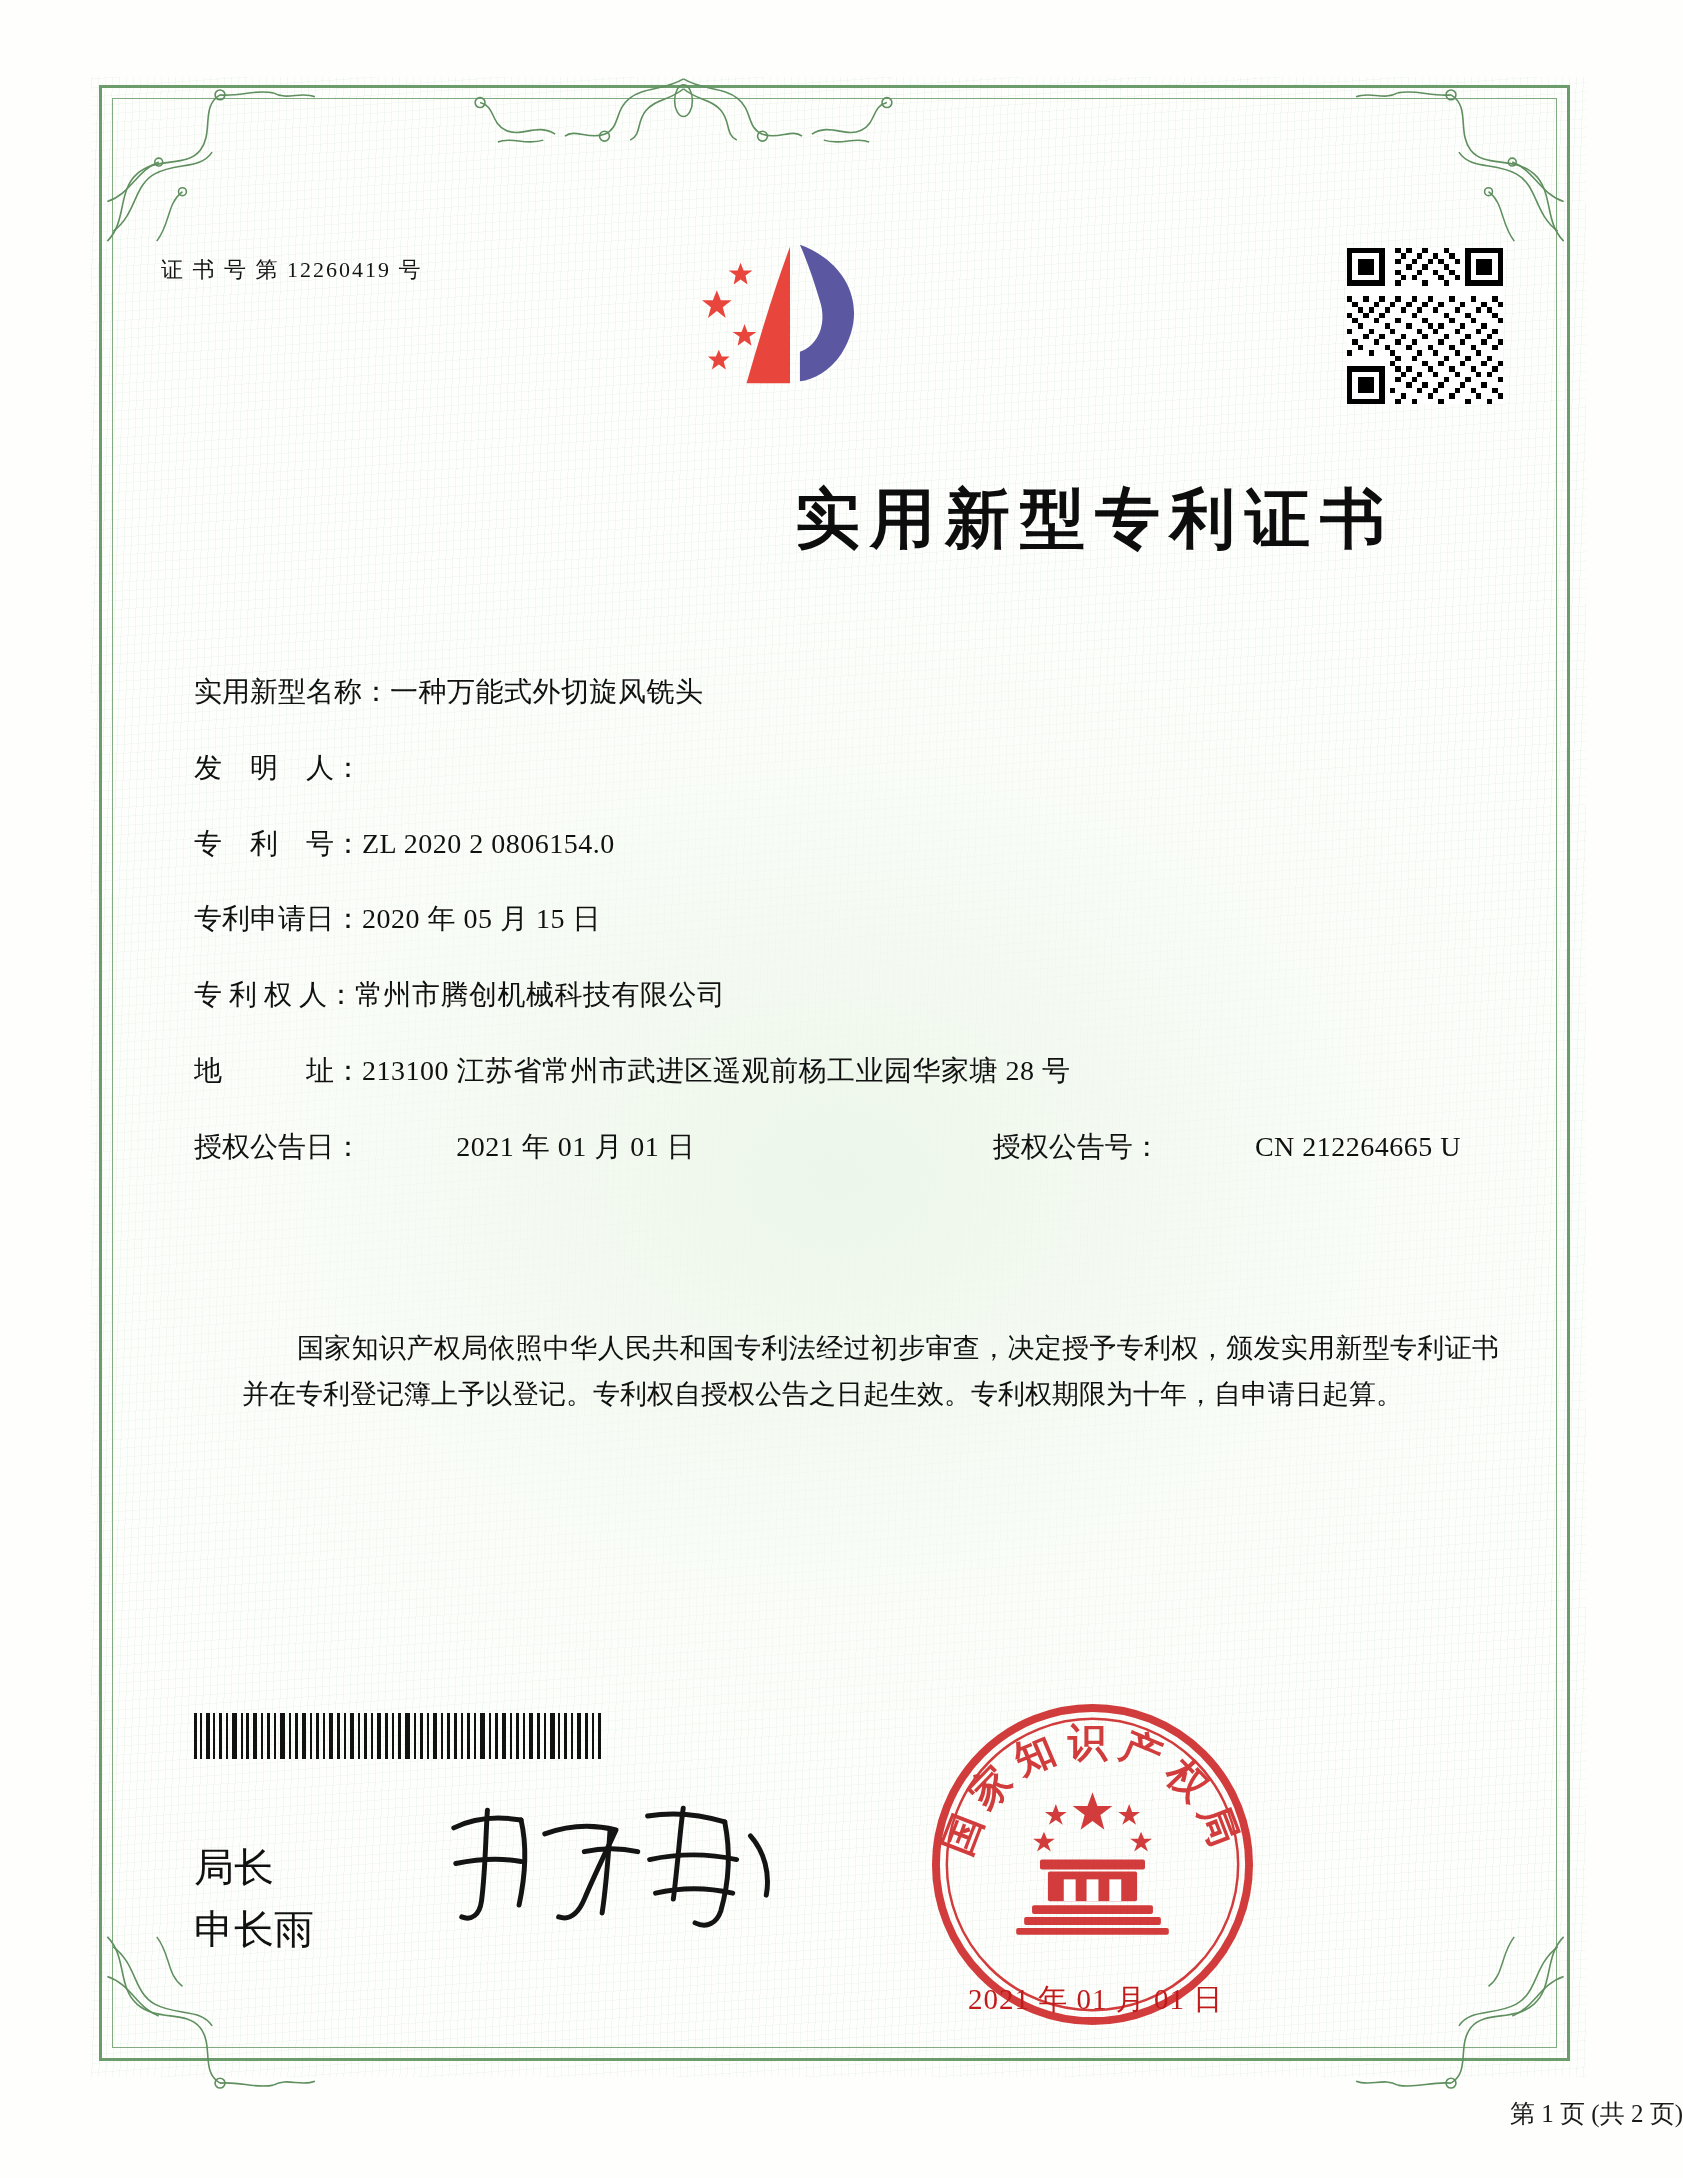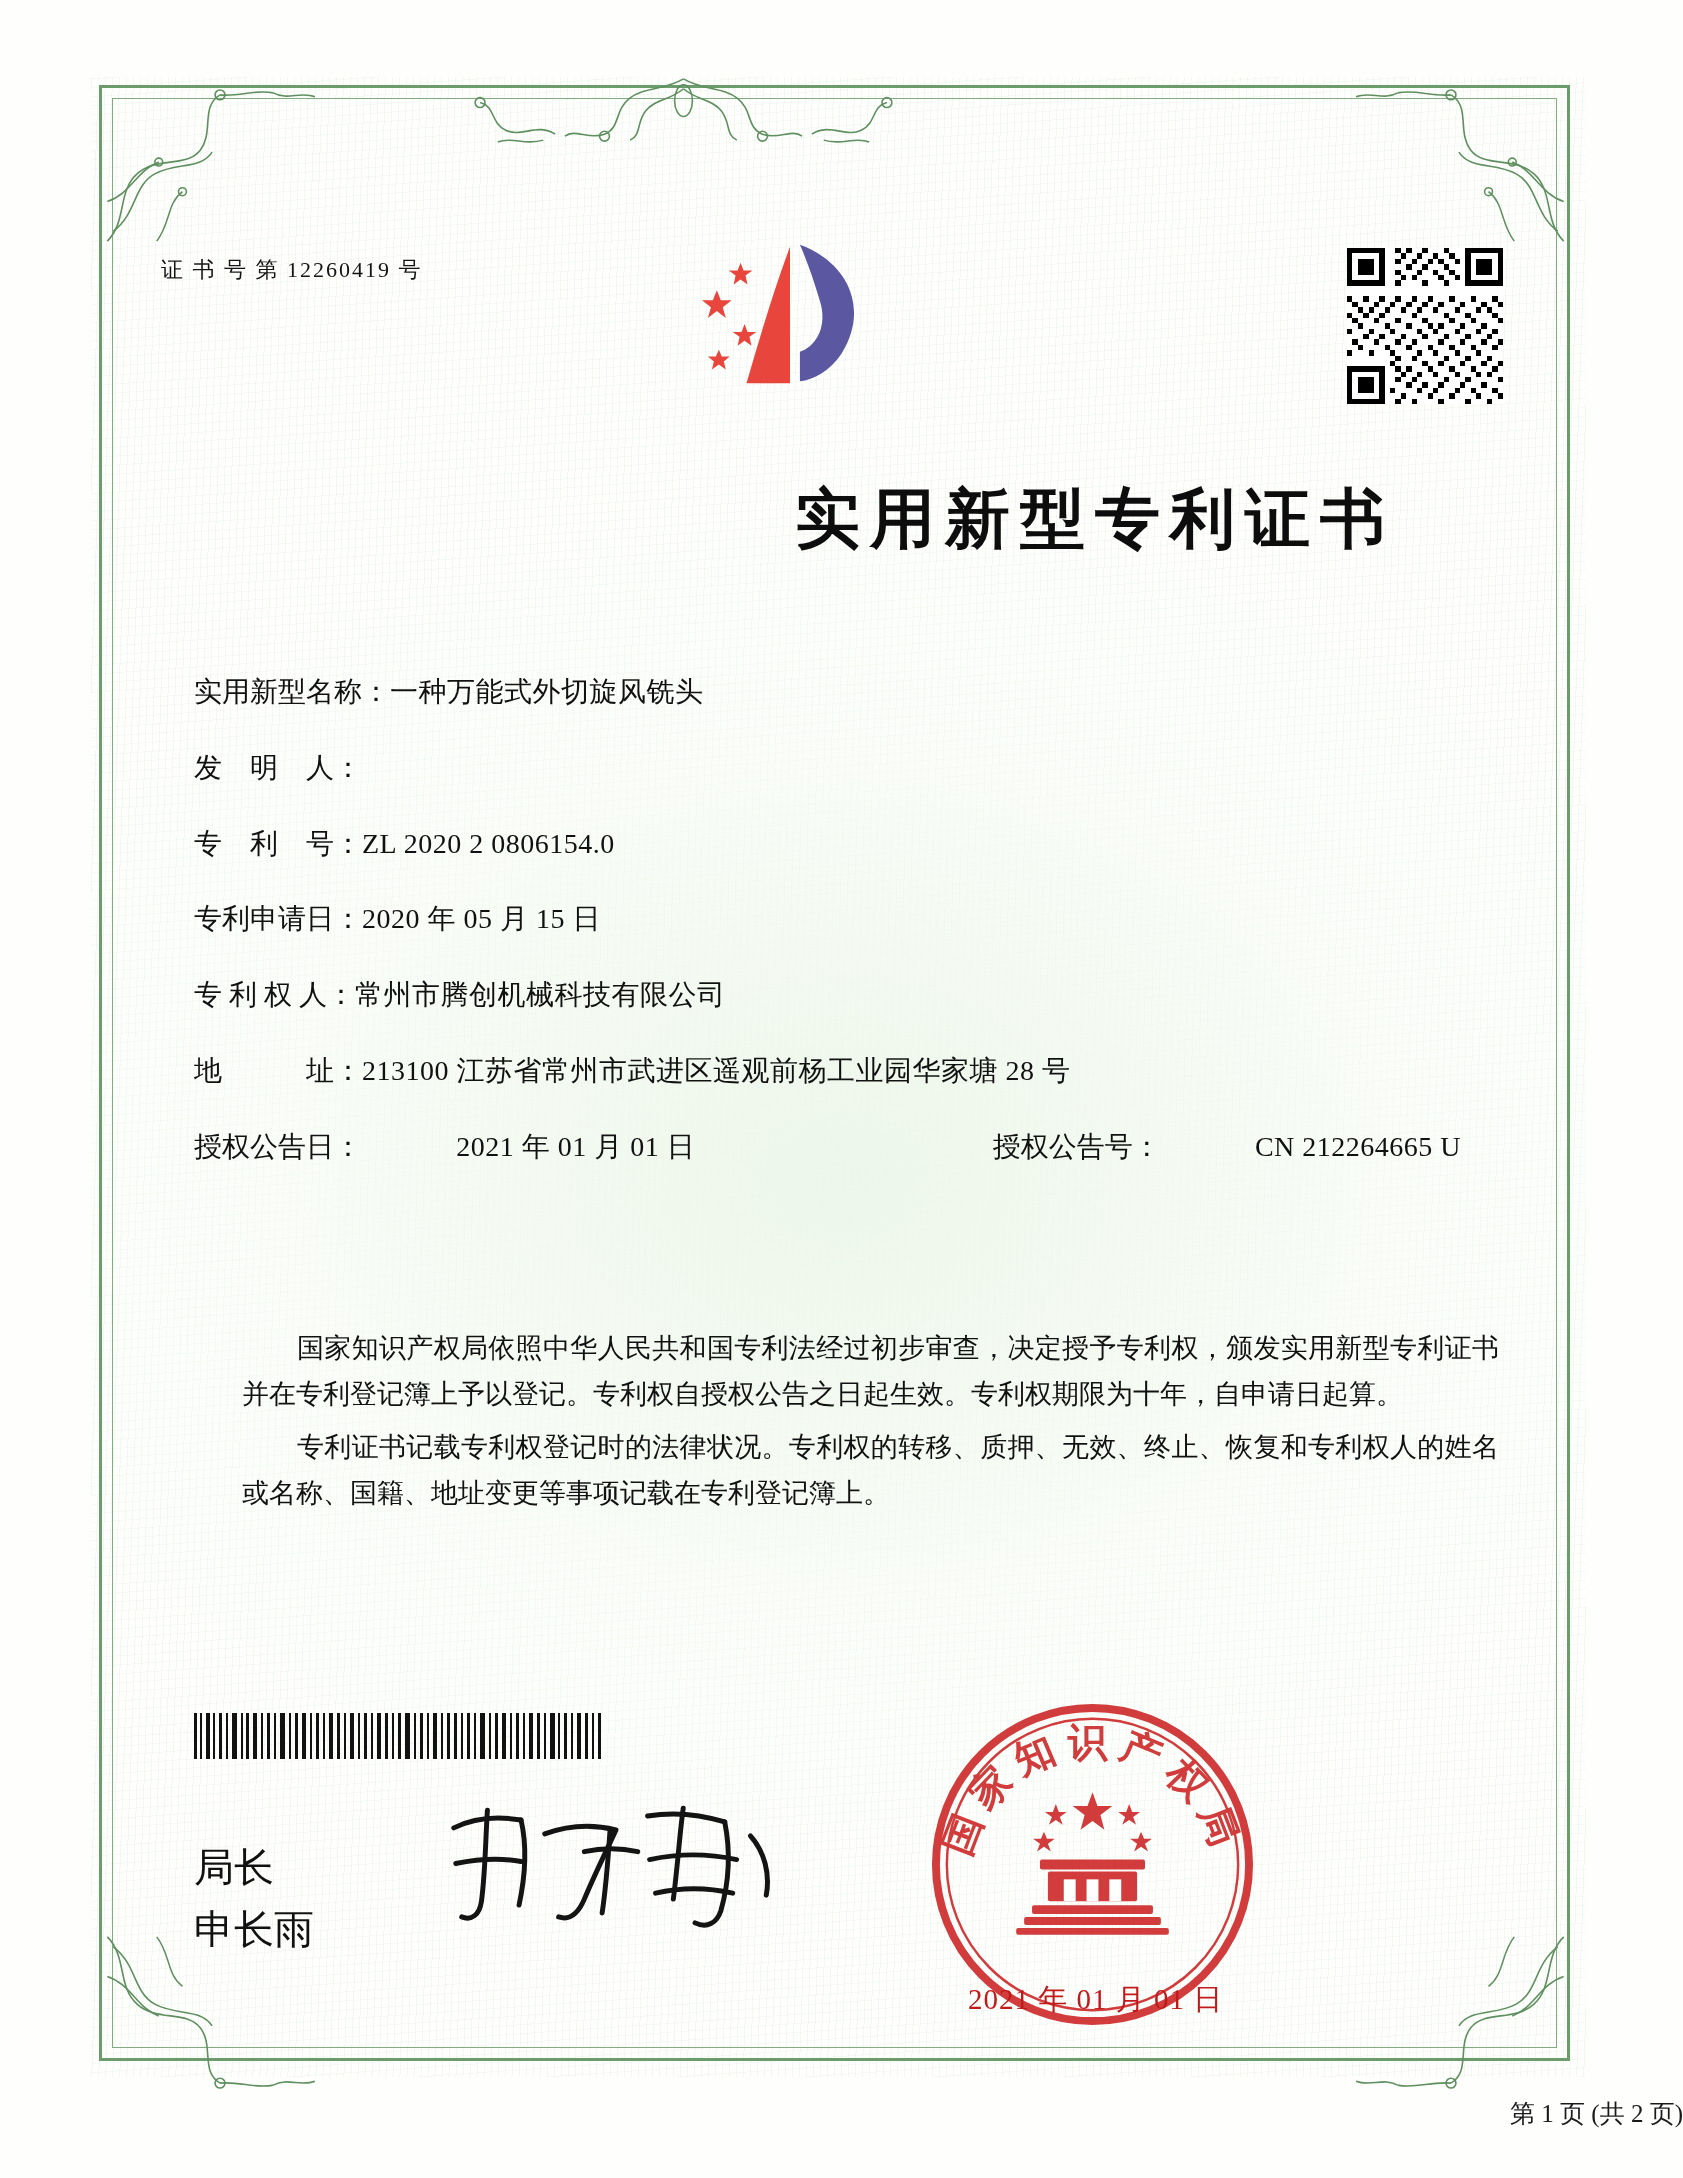--- a/index.html
+++ b/index.html
@@ -485,21 +485,20 @@
       <span class="field-label">授权公告日：</span>
       <span class="field-value">2021 年 01 月 01 日</span>
       <span class="spacer-gap"></span>
       <span class="field-label">授权公告号：</span>
       <span class="field-value">CN 212264665 U</span>
     </div>
   </div>
 
   <div class="body-text">
     <p>国家知识产权局依照中华人民共和国专利法经过初步审查，决定授予专利权，颁发实用新型专利证书并在专利登记簿上予以登记。专利权自授权公告之日起生效。专利权期限为十年，自申请日起算。</p>
-    <p>专利证书记载专利权登记时的法律状况。专利权的转移、质押、无效、终止、恢复和专利权人的姓名或名称、国籍、地址变更等事项记载在专利登记簿上。</p>
   </div>
 
   <svg class="barcode" viewBox="0 0 420 46" shape-rendering="crispEdges">
     <g fill="#111111">
       <rect x="0" y="0" width="3" height="46"></rect>
         <rect x="6" y="0" width="2" height="46"></rect>
       <rect x="12" y="0" width="4" height="46"></rect>
         <rect x="19" y="0" width="2" height="46"></rect>
       <rect x="25" y="0" width="3" height="46"></rect>
         <rect x="32" y="0" width="2" height="46"></rect>

